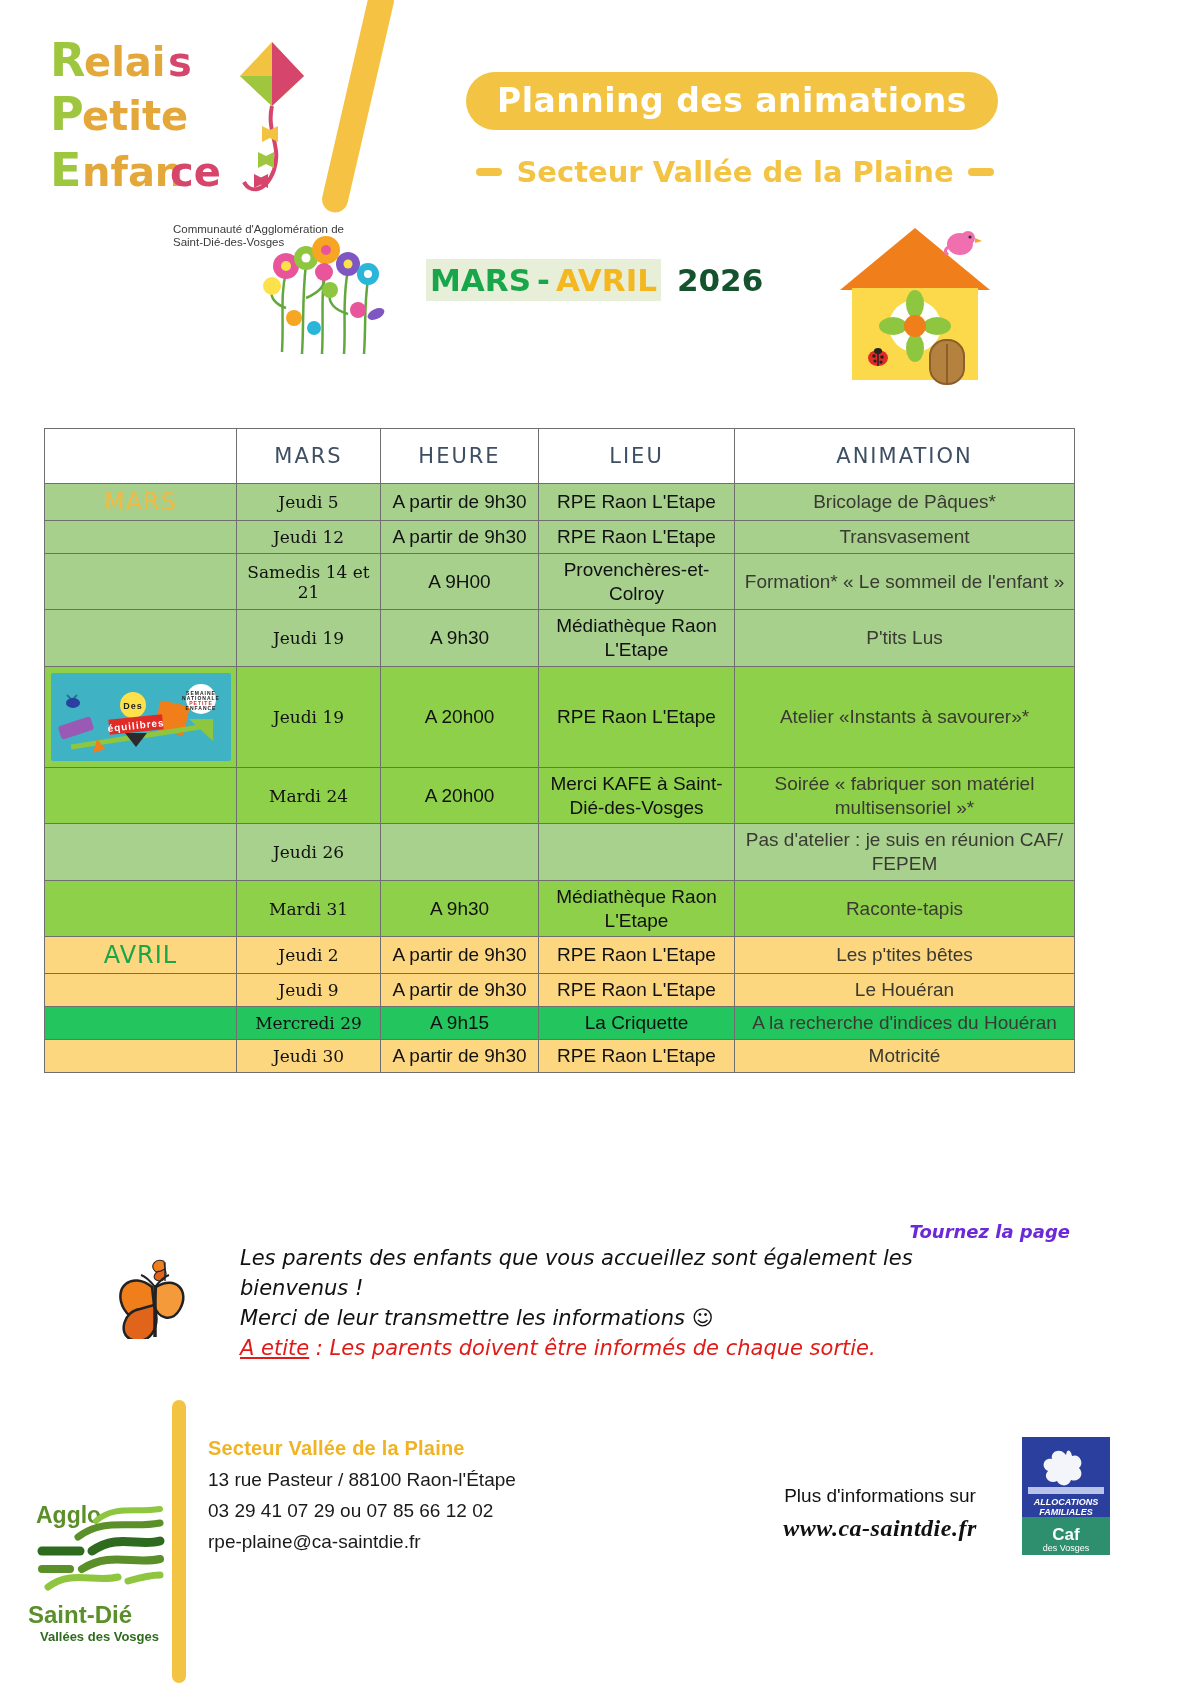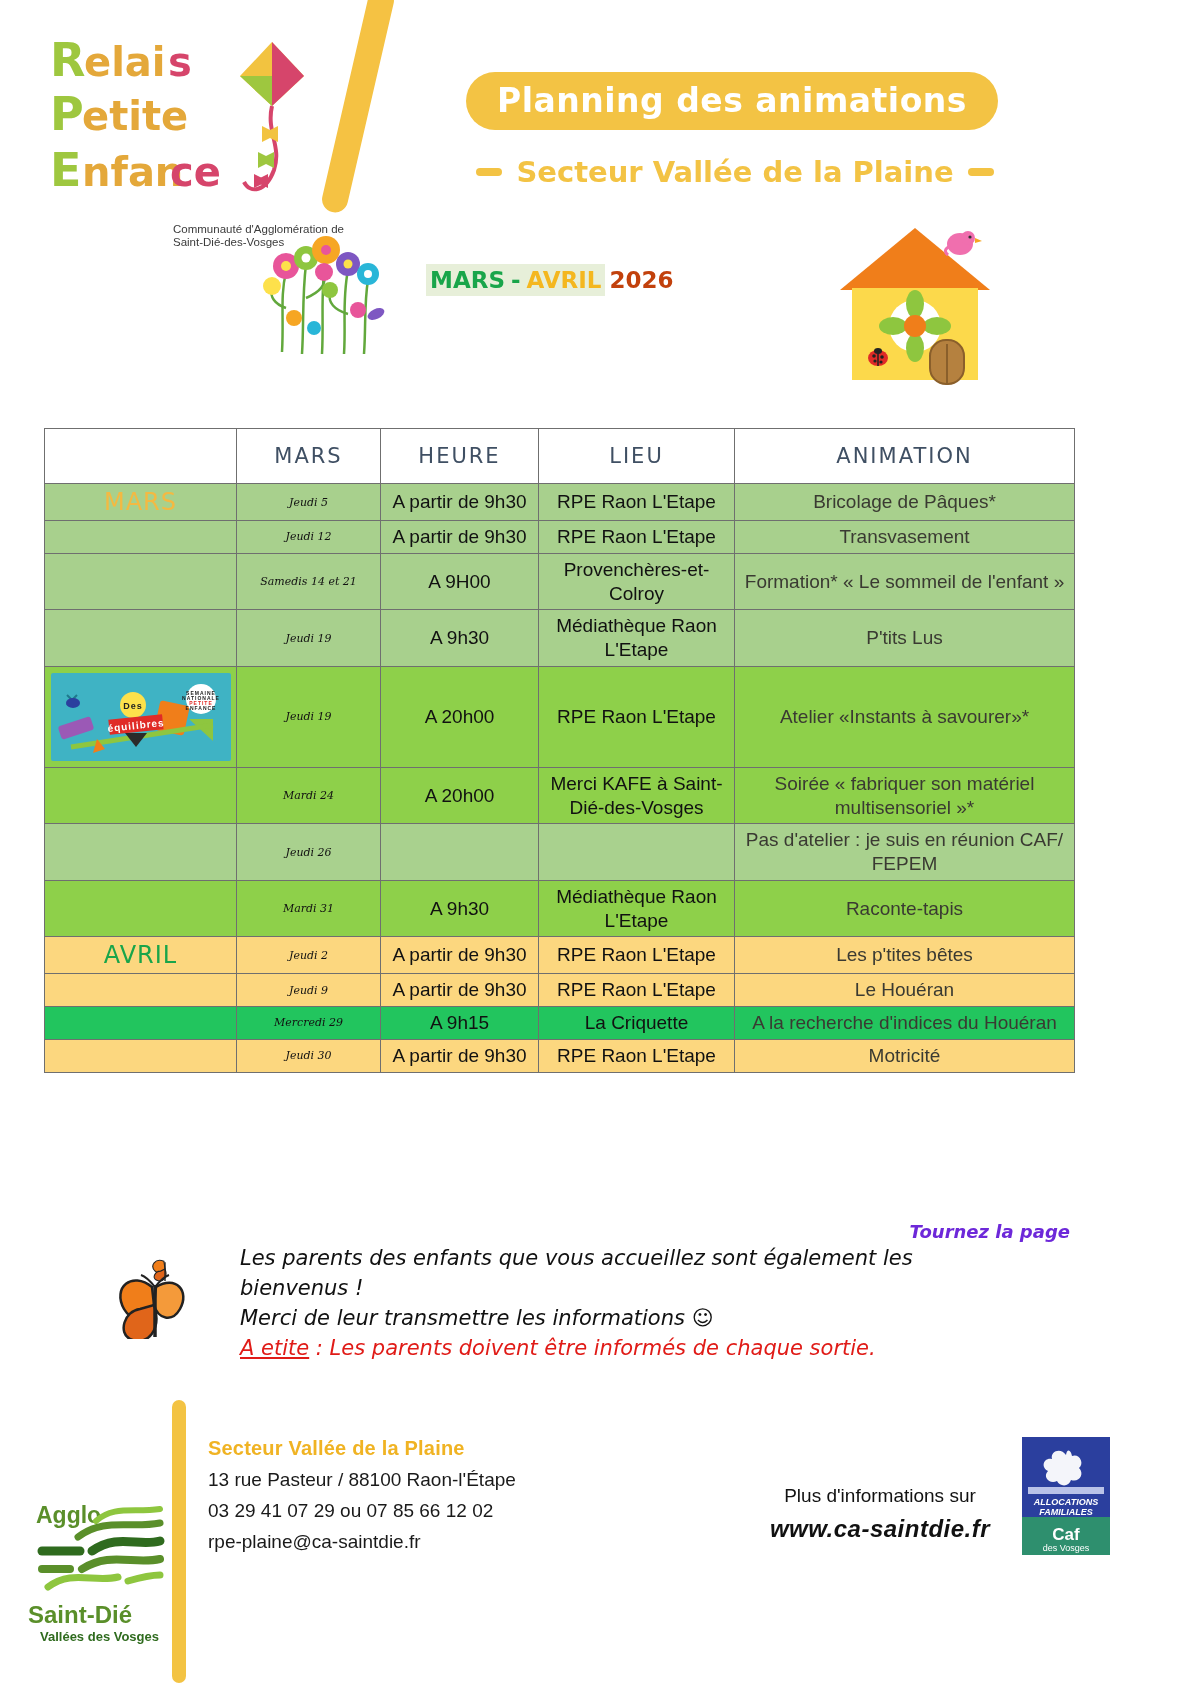--- a/index.html
+++ b/index.html
@@ -41,27 +41,27 @@
   }
   .dash{width:26px;height:8px;border-radius:4px;background:#f3c344;flex:0 0 auto;}
   .subtitle-row .stxt{
     color:#f3c344;font-size:29px;font-weight:bold;
     font-family:"DejaVu Sans",sans-serif;white-space:nowrap;
   }
 
   .period{
     position:absolute;left:426px;top:258px;height:44px;
     display:flex;align-items:center;
-    font-family:"DejaVu Sans",sans-serif;font-size:23px;font-weight:bold;
+    font-family:"DejaVu Sans",sans-serif;font-size:31px;font-weight:bold;
   }
   .period .hl{background:#e7efd9;padding:3px 4px;}
   .period .m{color:#19a54a;}
   .period .sep{color:#19a54a;padding:0 6px;}
   .period .a{color:#f4b71f;}
-  .period .y{color:#c2410c;padding-left:4px;}
+  .period .y{color:#14532d;padding-left:16px;}
 
   
   .flowers{position:absolute;left:258px;top:218px;width:140px;height:140px;}
   
   .house{position:absolute;left:830px;top:222px;width:170px;height:165px;}
 
   
   table.planning{
     position:absolute;left:44px;top:428px;width:1030px;
     border-collapse:collapse;table-layout:fixed;
@@ -81,22 +81,22 @@
   }
 
   td.month{
     font-family:"DejaVu Sans",sans-serif;
     font-size:24px;letter-spacing:1px;
   }
   td.month.mars{color:#f4b942;}
   td.month.avril{color:#19a54a;}
 
   td.date{
-    font-family:"DejaVu Serif",serif;font-style:italic;
-    font-size:11px;color:#111;
+    font-family:"DejaVu Serif",serif;
+    font-size:17px;color:#111;
   }
   td.heure,td.lieu{
     font-family:"Liberation Sans",sans-serif;
     font-size:19px;color:#111;font-weight:500;
   }
   td.anim{
     font-family:"Liberation Sans",sans-serif;
     font-size:19px;color:#3a3a32;line-height:1.25;
   }
   td.lieu{line-height:1.25;}
@@ -136,21 +136,21 @@
   .contact .c-line{
     font-family:"Liberation Sans",sans-serif;font-size:19px;color:#1a1a1a;
     margin-bottom:9px;
   }
   .plusinfo{
     position:absolute;left:740px;top:1485px;width:280px;text-align:center;
     font-family:"Liberation Sans",sans-serif;font-size:19px;color:#111;
   }
   .site{
     position:absolute;left:738px;top:1515px;width:284px;text-align:center;
-    font-family:Liberation Sans, sans-serif;font-size:24px;font-weight:bold;
+    font-family:Liberation Serif, serif;font-size:24px;font-weight:bold;
     font-style:italic;color:#111;letter-spacing:0.5px;
   }
   .caf{position:absolute;left:1022px;top:1437px;width:88px;height:118px;}
 </style>
 </head>
 <body>
 
 <div class="page">
 
   <div class="logo-block">

